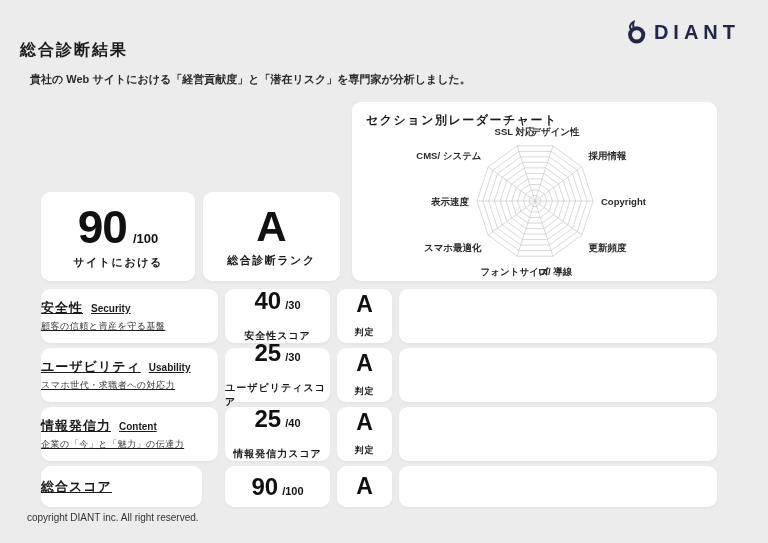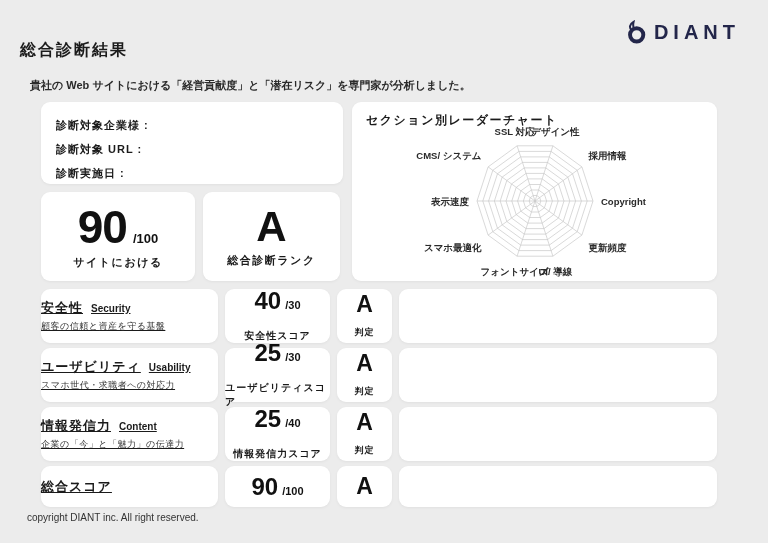--- a/index.html
+++ b/index.html
@@ -10,21 +10,21 @@
     font-family:"Liberation Sans","DejaVu Sans",sans-serif; color:#1b1b1b;
   }
   .card {
     position:absolute; background:#ffffff; border-radius:9px;
     box-shadow:0 1px 3px rgba(0,0,0,0.05);
   }
   
   .logo { position:absolute; top:20px; right:28px; display:flex; align-items:center; gap:6px; }
   .logo-text { font-size:20px; font-weight:bold; letter-spacing:5px; color:#23264a; }
   .page-title { position:absolute; left:20px; top:40px; font-size:16px; font-weight:bold; letter-spacing:2px; }
-  .page-subtitle { position:absolute; left:30px; top:78px; font-size:11px; font-weight:bold; color:#2a2a2a; }
+  .page-subtitle { position:absolute; left:30px; top:72px; font-size:11px; font-weight:bold; color:#2a2a2a; }
   
   .info-card { left:41px; top:102px; width:302px; height:82px; padding:11px 15px; }
   .info-line { font-size:11px; font-weight:bold; line-height:24px; letter-spacing:1px; display:flex; gap:6px; }
   
   .radar-card { left:352px; top:102px; width:365px; height:179px; padding:10px 14px 0; }
   .radar-title { font-size:12px; font-weight:bold; letter-spacing:1.5px; }
   .radar-svg { position:absolute; left:0; top:23px; }
   .radar-svg polygon, .radar-svg line { fill:none; stroke:#c9c9c9; stroke-width:0.7; }
   .radar-svg text { font-size:9.5px; font-weight:bold; fill:#2a2a2a; font-family:"Liberation Sans","DejaVu Sans",sans-serif; }
   
@@ -60,34 +60,20 @@
     <svg width="25" height="25" viewBox="0 0 32 32">
       <circle cx="17.5" cy="19" r="8.5" fill="none" stroke="#23264a" stroke-width="5"></circle>
       <path d="M11 13 C7.5 9.5, 8.5 5.5, 13.5 2.5 C12.5 7, 13 9.5, 14.5 11.5" fill="none" stroke="#23264a" stroke-width="2.6" stroke-linecap="round"></path>
     </svg>
     <span class="logo-text">DIANT</span>
   </div>
 
   <div class="page-title">総合診断結果</div>
   <div class="page-subtitle">貴社の Web サイトにおける「経営貢献度」と「潜在リスク」を専門家が分析しました。</div>
 
-  <div class="card info-card">
-    <div class="info-line">
-      <span>診断対象企業様 :</span>
-      <span></span>
-    </div>
-    <div class="info-line">
-      <span>診断対象 URL :</span>
-      <span></span>
-    </div>
-    <div class="info-line">
-      <span>診断実施日 :</span>
-      <span></span>
-    </div>
-  </div>
 
   <div class="card radar-card">
     <div class="radar-title">セクション別レーダーチャート</div>
     <svg class="radar-svg" id="radar" width="365" height="156" viewBox="0 0 365 156">
         <polygon points="181.2,70.5 184.8,70.5 187.7,72.6 188.8,76.0 187.7,79.4 184.8,81.5 181.2,81.5 178.3,79.4 177.2,76.0 178.3,72.6"></polygon>
         <polygon points="179.4,65.0 186.6,65.0 192.4,69.2 194.6,76.0 192.4,82.8 186.6,87.0 179.4,87.0 173.6,82.8 171.4,76.0 173.6,69.2"></polygon>
         <polygon points="177.6,59.5 188.4,59.5 197.1,65.8 200.4,76.0 197.1,86.2 188.4,92.5 177.6,92.5 168.9,86.2 165.6,76.0 168.9,65.8"></polygon>
         <polygon points="175.8,53.9 190.2,53.9 201.8,62.4 206.2,76.0 201.8,89.6 190.2,98.1 175.8,98.1 164.2,89.6 159.8,76.0 164.2,62.4"></polygon>
         <polygon points="174.0,48.4 192.0,48.4 206.5,59.0 212.0,76.0 206.5,93.0 192.0,103.6 174.0,103.6 159.5,93.0 154.0,76.0 159.5,59.0"></polygon>
         <polygon points="172.2,42.9 193.8,42.9 211.2,55.5 217.8,76.0 211.2,96.5 193.8,109.1 172.2,109.1 154.8,96.5 148.2,76.0 154.8,55.5"></polygon>
@@ -200,21 +186,21 @@
     </div>
   </div>
   <div class="card" style="left:337px;top:407px;width:55px;height:54px">
     <div class="center-col">
       <div class="grade-letter">A</div>
       <div class="grade-label">判定</div>
     </div>
   </div>
   <div class="card" style="left:399px;top:407px;width:318px;height:54px"></div>
 
-  <div class="card row-label" style="left:41px;top:466px;width:177px;height:41px">
+  <div class="card row-label" style="left:41px;top:466px;width:161px;height:41px">
     <div class="row-title-line">
       <span class="row-title">総合スコア</span>
       <span class="row-title-en"></span>
     </div>
 
   </div>
   <div class="card" style="left:225px;top:466px;width:105px;height:41px">
     <div class="center-col">
       <div class="num-line">
         <span class="row-num">90</span>

